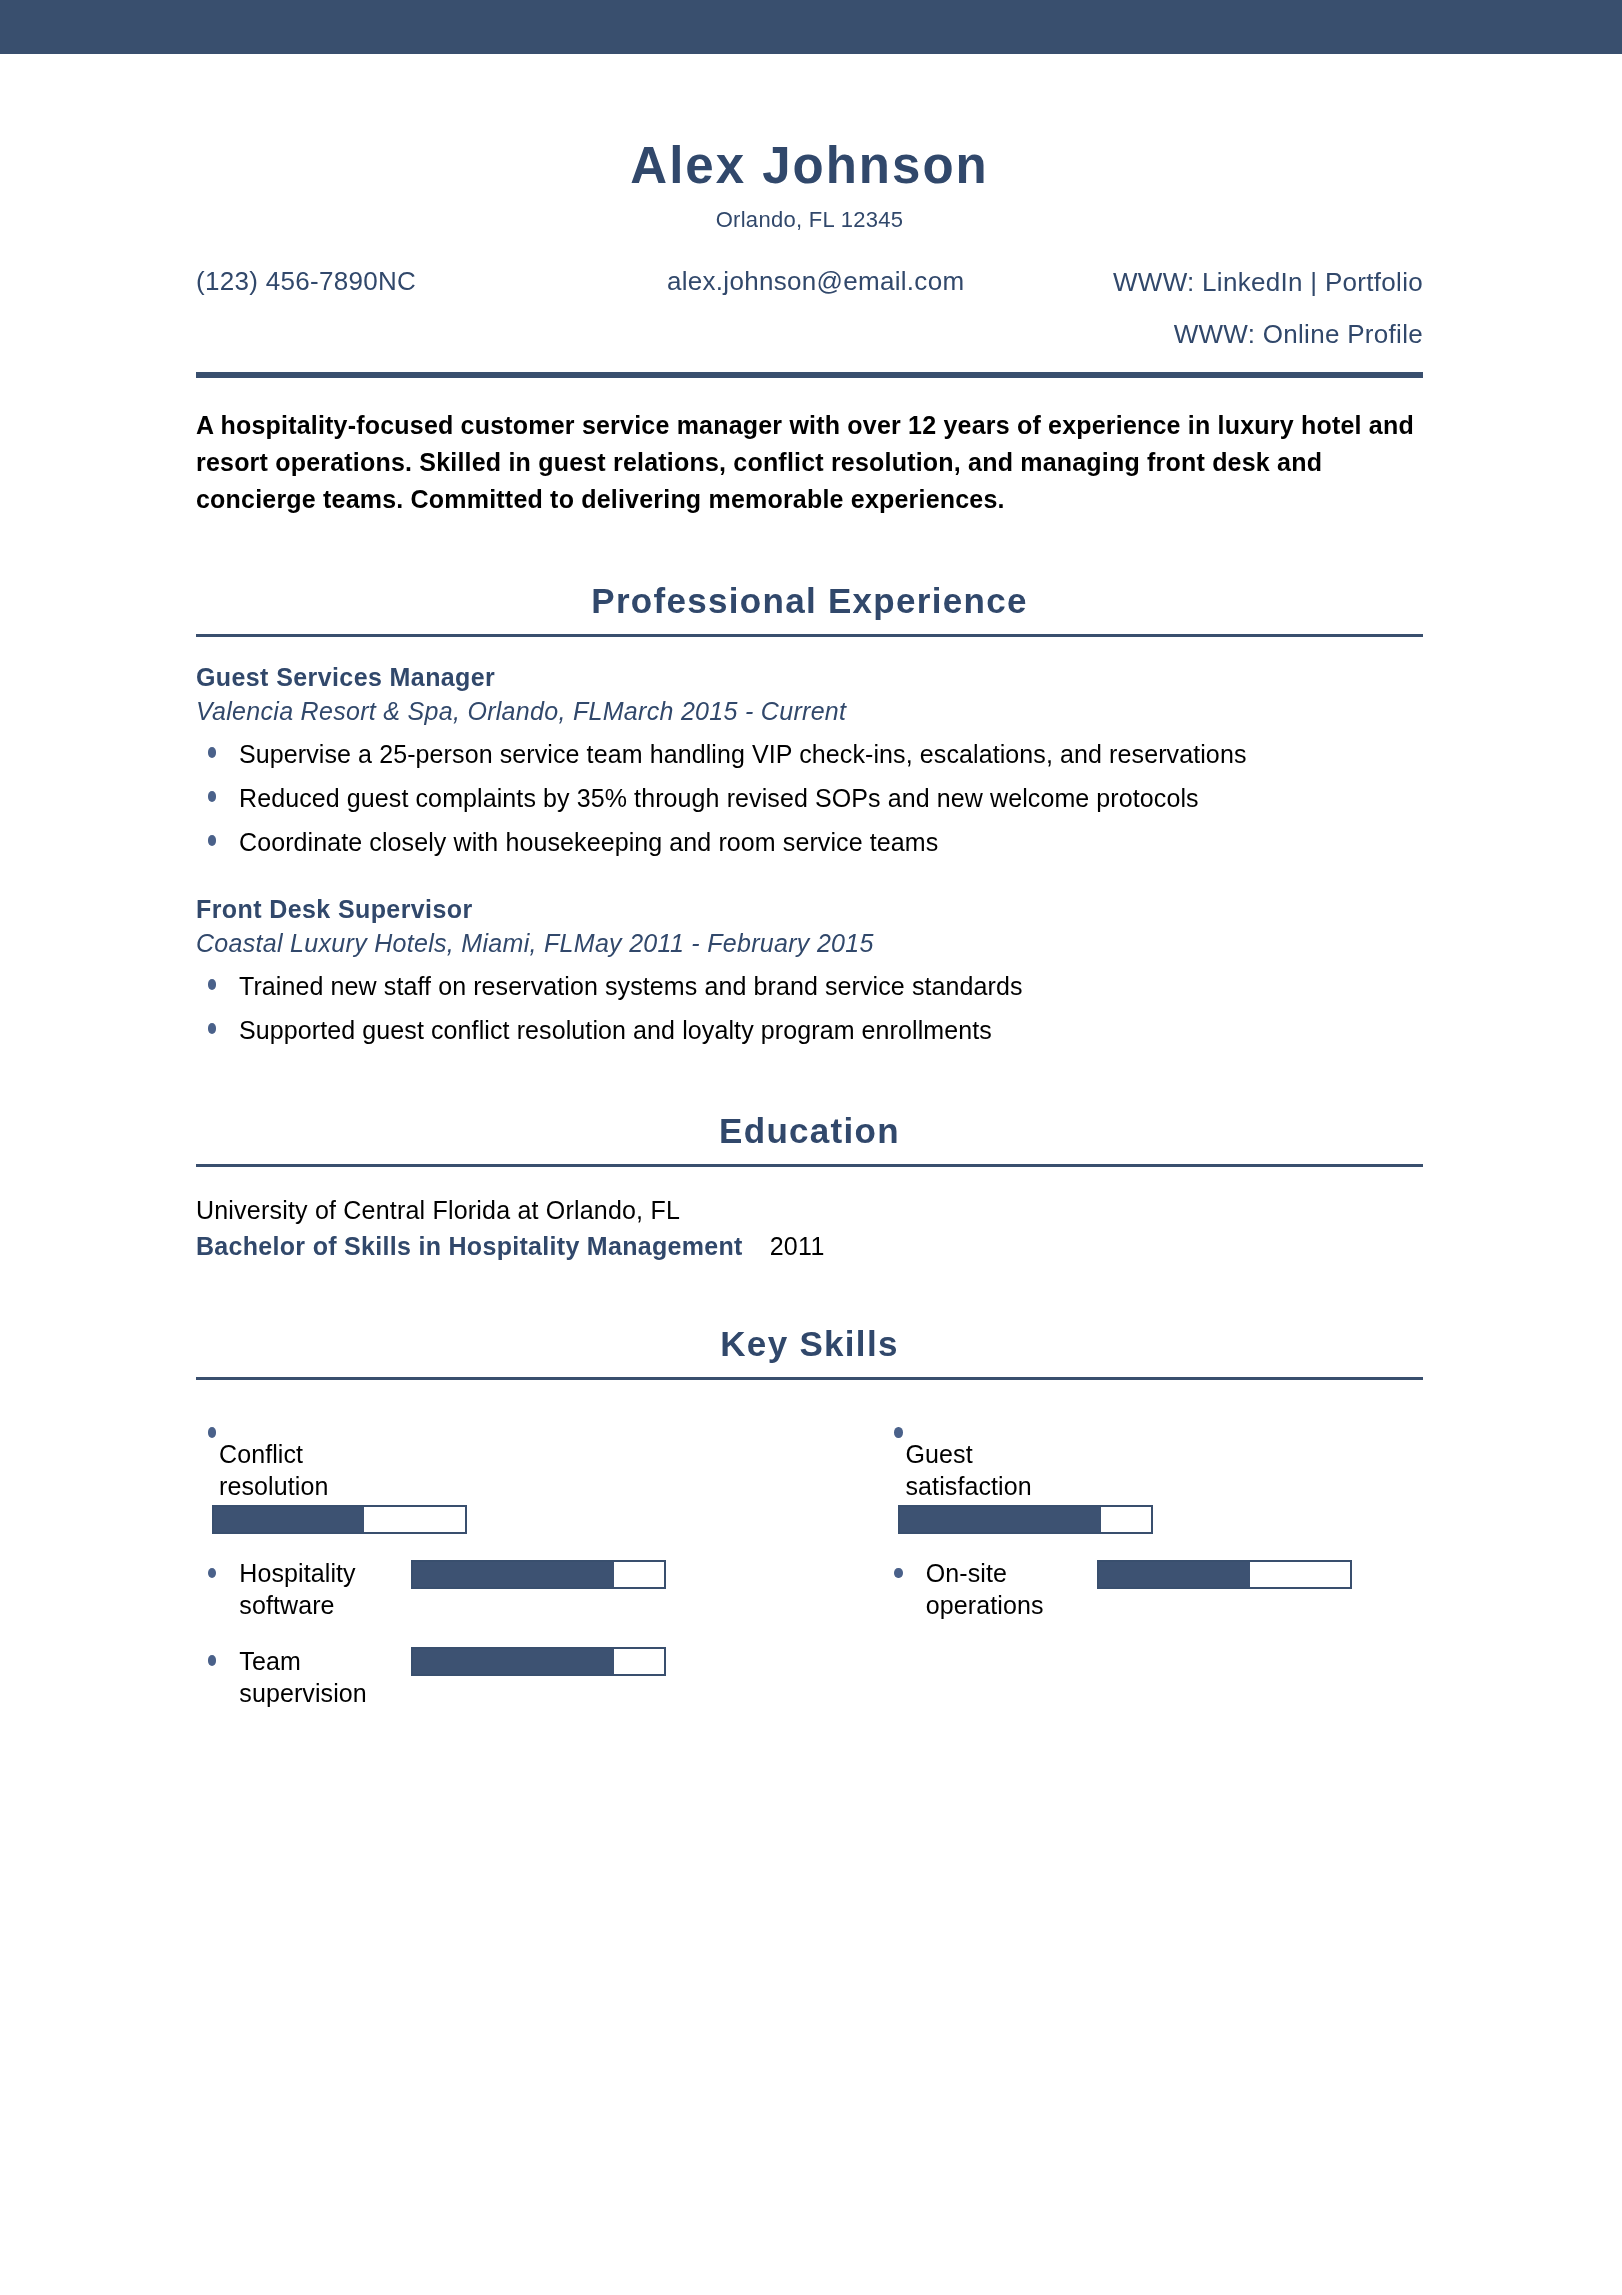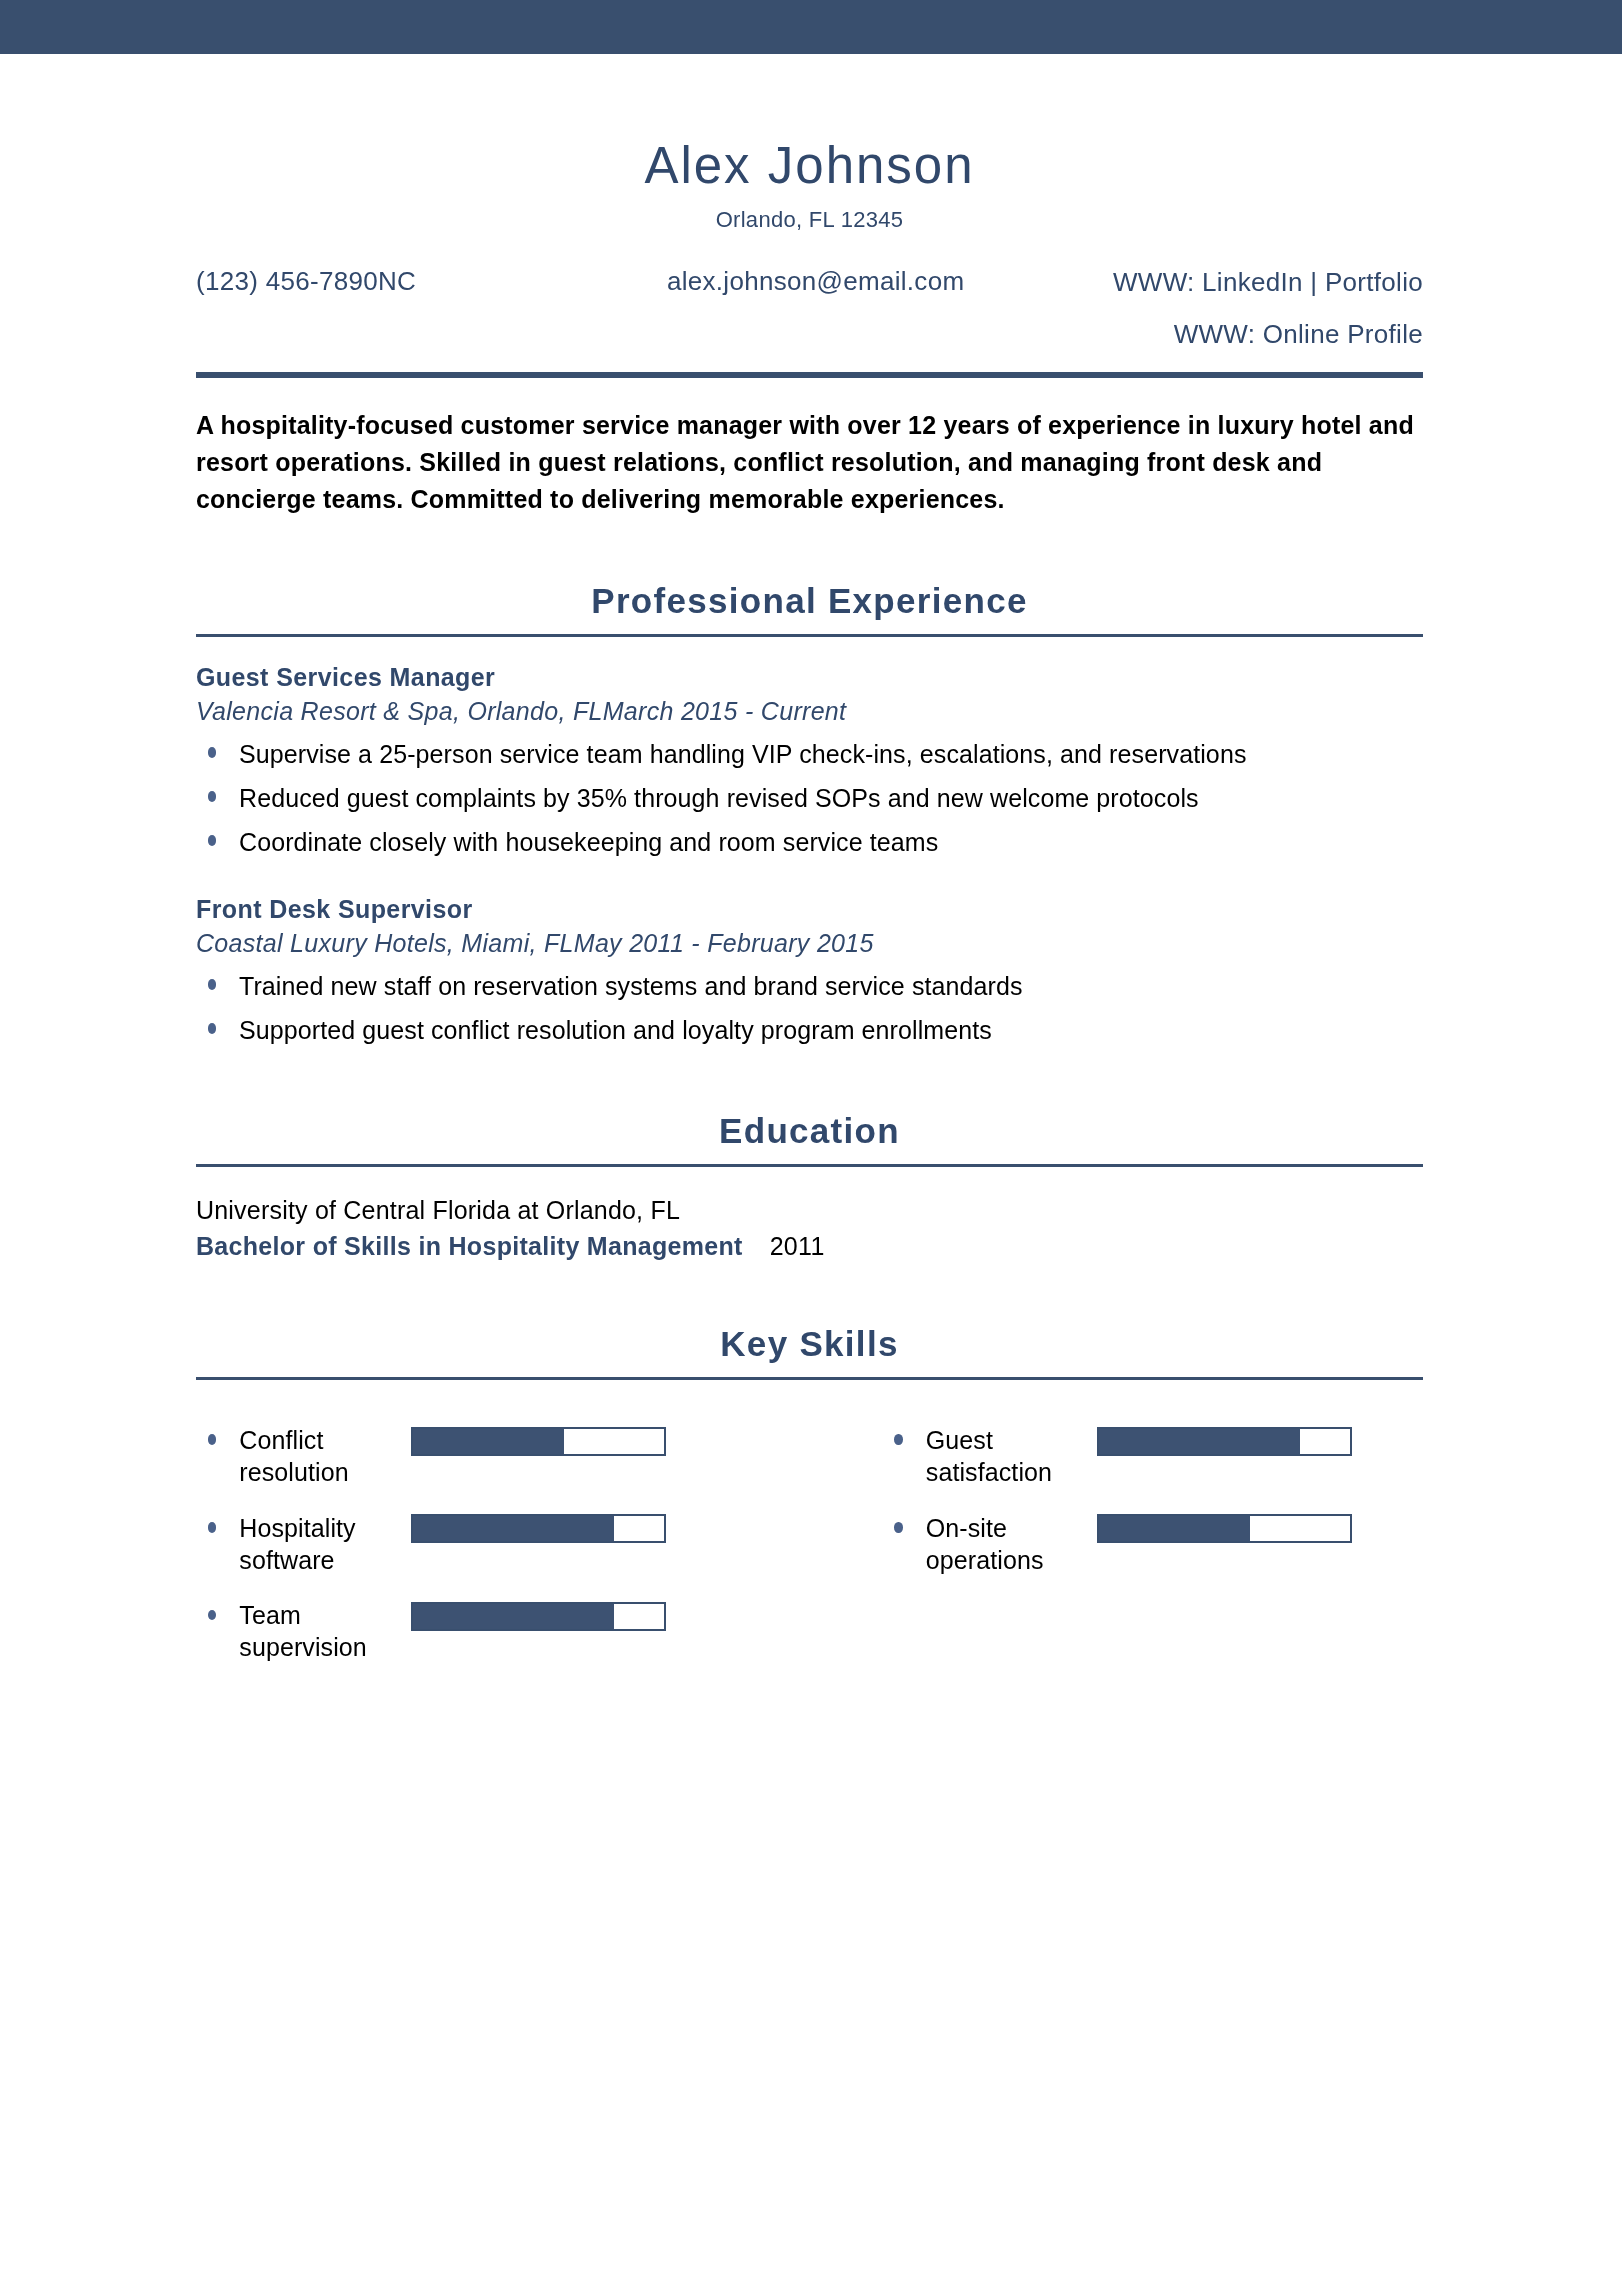--- a/index.html
+++ b/index.html
@@ -35,21 +35,21 @@
     padding: 0 199px 0 196px;
   }
 
   
   .header {
     padding-top: 85px;
   }
   .full-name {
     text-align: center;
     font-size: 51px;
-    font-weight: normal;
+    font-weight: bold;
     color: #31486b;
     letter-spacing: 2px;
     line-height: 1.05;
     margin: 0;
   }
   .address {
     text-align: center;
     font-size: 22px;
     color: #31486b;
     margin-top: 14.4px;
@@ -210,21 +210,22 @@
   }
   .skills-col.right {
     padding-left: 73px;
   }
   .skill-row {
     display: flex;
     align-items: flex-start;
     margin-top: 23.6px;
   }
   .skill-row:first-child {
-    margin-top: 14px;
+    margin-top: 7px;
+    flex-direction: column;
   }
   .skill-dot {
     width: 8.5px;
     height: 10.5px;
     background: #4a618a;
     border-radius: 50%;
     margin-top: 10.5px;
     margin-left: 11.8px;
     flex: 0 0 auto;
   }

